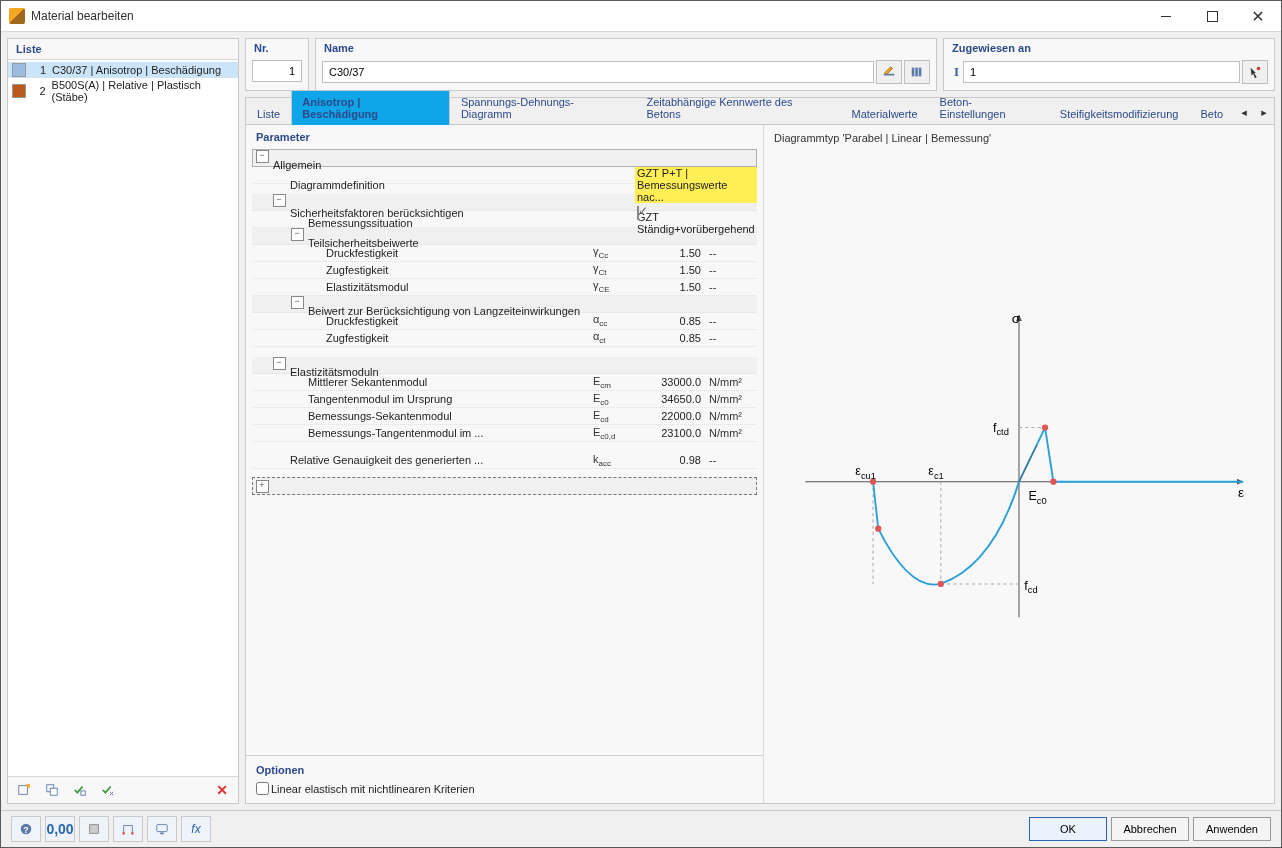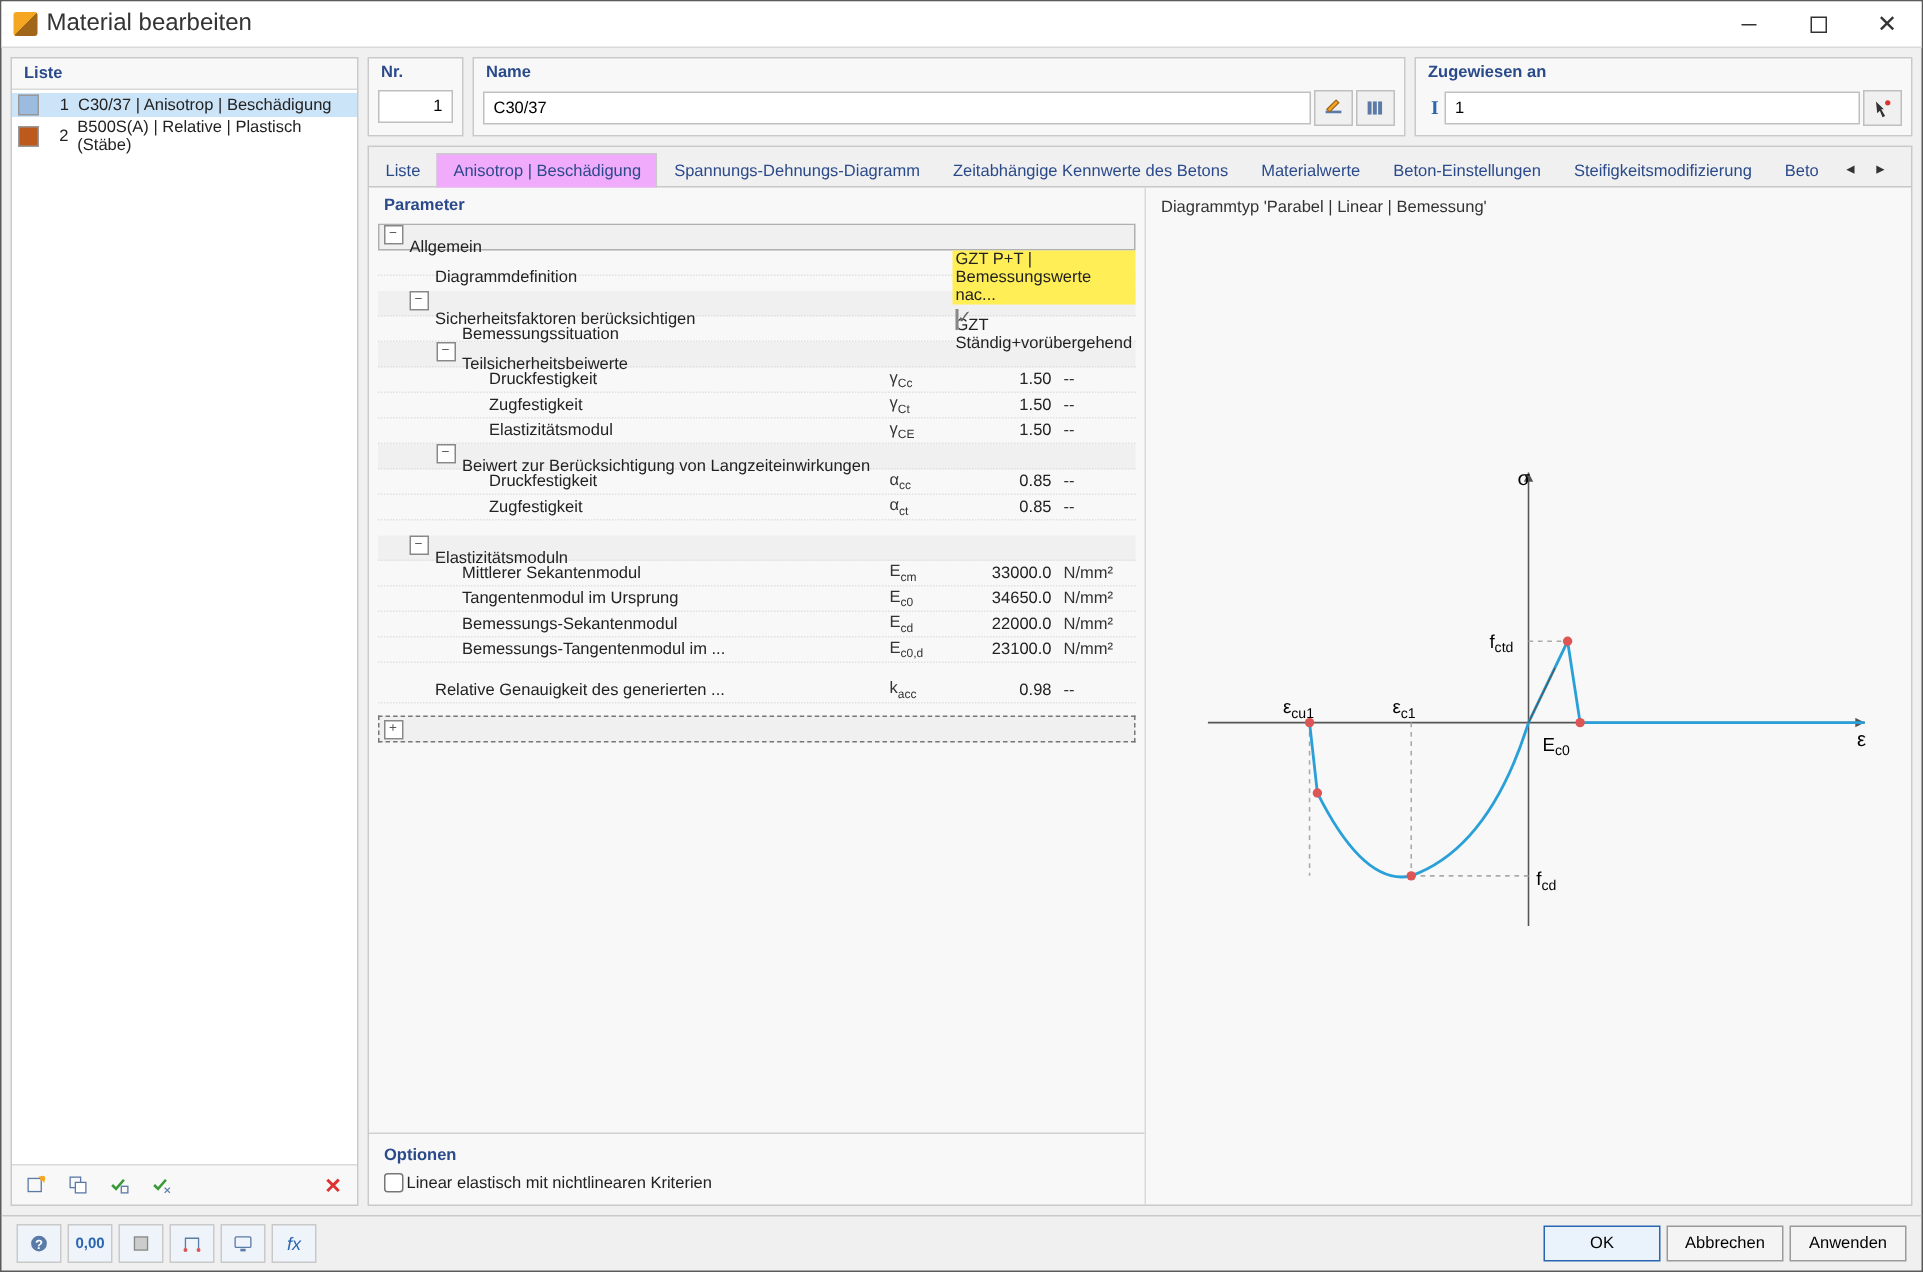--- a/index.html
+++ b/index.html
@@ -1,19 +1,19 @@
 <!DOCTYPE html>
 <html><head>
 <meta charset="utf-8">
 <style>
   html,body{margin:0;padding:0;font-family:"Segoe UI",Tahoma,sans-serif;font-size:11px;color:#222;background:#fff;height:100%;width:100%;overflow:hidden}
   .window{width:1282px;height:848px;border:1px solid #5a5a5a;box-sizing:border-box;display:flex;flex-direction:column;background:#f0f0f0}
   .titlebar{height:30px;display:flex;align-items:center;background:#fff;border-bottom:1px solid #d9d9d9}
   .titlebar .icon{width:16px;height:16px;margin:0 6px 0 8px;border-radius:2px;background:linear-gradient(135deg,#f5a623 0%,#f5a623 50%,#a0661a 50%,#a0661a 100%)}
-  .titlebar .title{flex:0 0 auto;font-size:16px;color:#333}
+  .titlebar .title{flex:0 0 auto;font-size:12px;color:#333}
   .titlebar .spacer{flex:1}
   .titlebar .btn{width:46px;height:30px;display:flex;align-items:center;justify-content:center;font-family:Arial,sans-serif;font-size:12px;color:#333}
   .titlebar .btn.min::after{content:"";display:block;width:10px;height:1px;background:#333}
   .titlebar .btn.max::after{content:"";display:block;width:9px;height:9px;border:1px solid #333}
   .titlebar .btn.close{font-size:16px}
   .body{flex:1;display:flex;padding:6px;gap:6px;min-height:0}
   .panel{background:#f8f8f8;border:1px solid #c9c9c9;display:flex;flex-direction:column;min-height:0}
   .panel-head{font-weight:bold;color:#2a4a8a;padding:4px 8px;border-bottom:1px solid #d9d9d9}
   .left{width:230px}
   .right{flex:1;display:flex;flex-direction:column;gap:6px;min-width:0}
@@ -31,21 +31,21 @@
   .text-input{height:22px;border:1px solid #bfbfbf;padding:0 6px;font:inherit;box-sizing:border-box;background:#fff}
   .nr .text-input{width:50px;text-align:right}
   .name{flex:1}
   .name .text-input{flex:1}
   .zug{width:330px}
   .zug .text-input{flex:1}
   .icon-btn{width:24px;height:22px;border:1px solid #bfbfbf;background:#f0f0f0;display:flex;align-items:center;justify-content:center}
   .tabs-wrap{flex:1;display:flex;flex-direction:column;border:1px solid #c9c9c9;background:#f8f8f8;min-height:0}
   .tabbar{display:flex;align-items:flex-end;border-bottom:1px solid #c9c9c9;background:#f0f0f0;height:26px;position:relative}
   .tab{padding:5px 10px;color:#2a4a8a;cursor:default;border:1px solid transparent;border-bottom:none;position:relative;top:1px}
-  .tab.active{background:#f0abfc;border-color:#c9c9c9;font-weight:normal}
+  .tab.active{background:#0ea5e9;border-color:#c9c9c9;font-weight:bold}
   .tab-arrow{width:16px;text-align:center;color:#333;padding:5px 2px}
   .tab-content{flex:1;display:flex;min-height:0}
   .params{flex:1;display:flex;flex-direction:column;border-right:1px solid #d9d9d9;min-width:0;min-height:0}
   .section-title{font-weight:bold;color:#2a4a8a;padding:6px 10px}
   .grid-wrap{flex:1;overflow:auto;padding:0 6px}
   .prow{display:grid;grid-template-columns:18px 18px 18px 18px 1fr 42px 70px 52px;align-items:center;height:16px;border-bottom:1px dotted #e0e0e0}
   .prow.group{background:#f0f0f0}
   .prow.group.top{border:1px solid #b0b0b0;border-bottom:1px solid #b0b0b0}
   .toggle{width:11px;height:11px;border:1px solid #888;background:#fff;font-size:9px;line-height:9px;text-align:center;color:#555;margin:auto}
   .prow .lbl{padding-left:2px;white-space:nowrap;overflow:hidden;text-overflow:ellipsis}
@@ -437,21 +437,21 @@
   </div>
 
   <div class="footer">
     <div class="ftool">
         <svg class="sicon" viewBox="0 0 16 16">
           <circle cx="8" cy="8" r="6" fill="#5a7aa8"></circle>
           <text x="8" y="12" text-anchor="middle" fill="#fff" font-size="10" font-weight="bold">?</text>
         </svg>
       </div>
     <div class="ftool">
-        <span style="font-size:10px;color:#2a66b0;font-weight:bold">0,00</span>
+        <span style="font-size:14px;color:#2a66b0;font-weight:bold">0,00</span>
       </div>
     <div class="ftool">
         <svg class="sicon" viewBox="0 0 16 16">
           <rect x="3" y="3" width="10" height="10" fill="#ccc" stroke="#888"></rect>
         </svg>
       </div>
     <div class="ftool">
         <svg class="sicon" viewBox="0 0 16 16">
           <path d="M3 13 L3 4 L8 4 M8 4 L13 4 L13 13" stroke="#5a7aa8" fill="none"></path>
           <circle cx="3" cy="13" r="1.5" fill="#d55"></circle>

